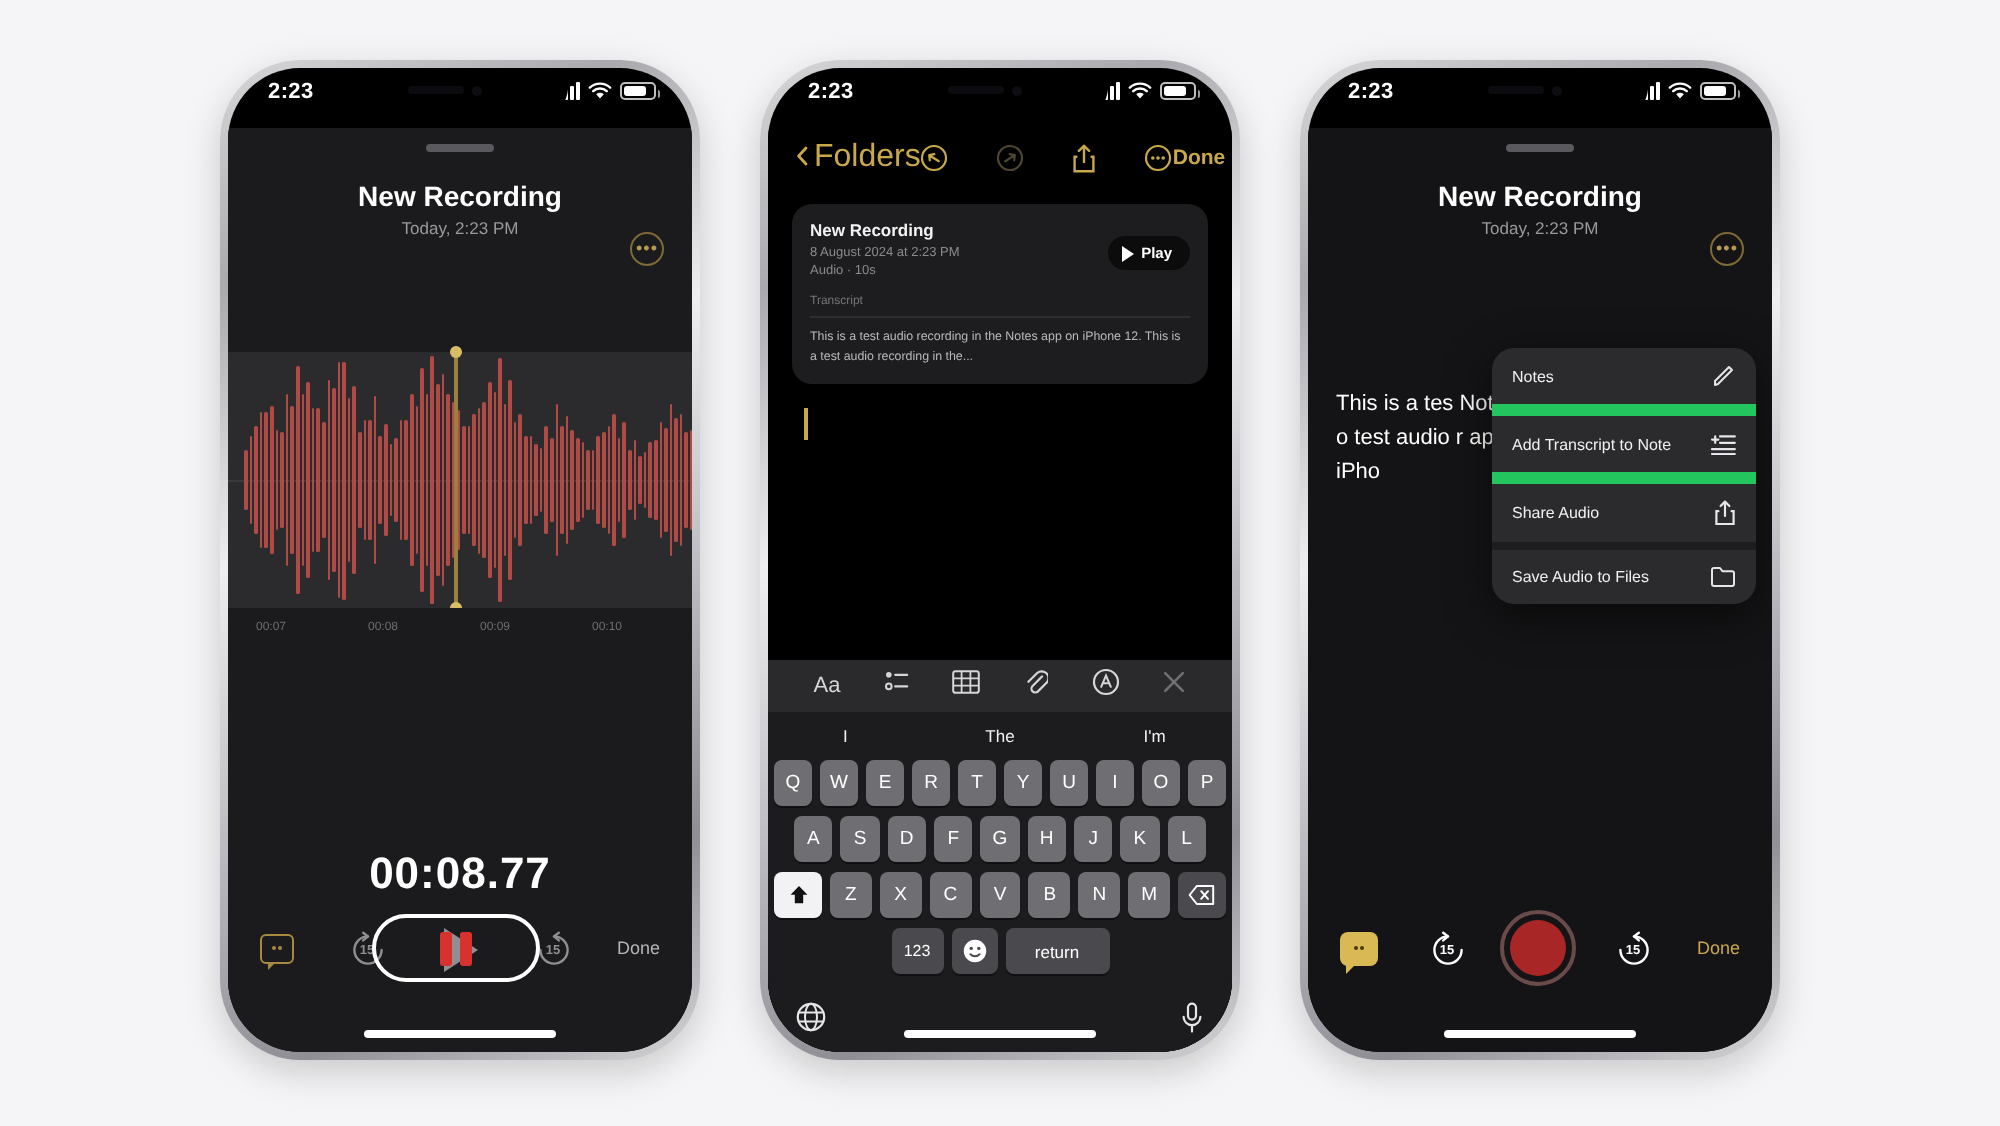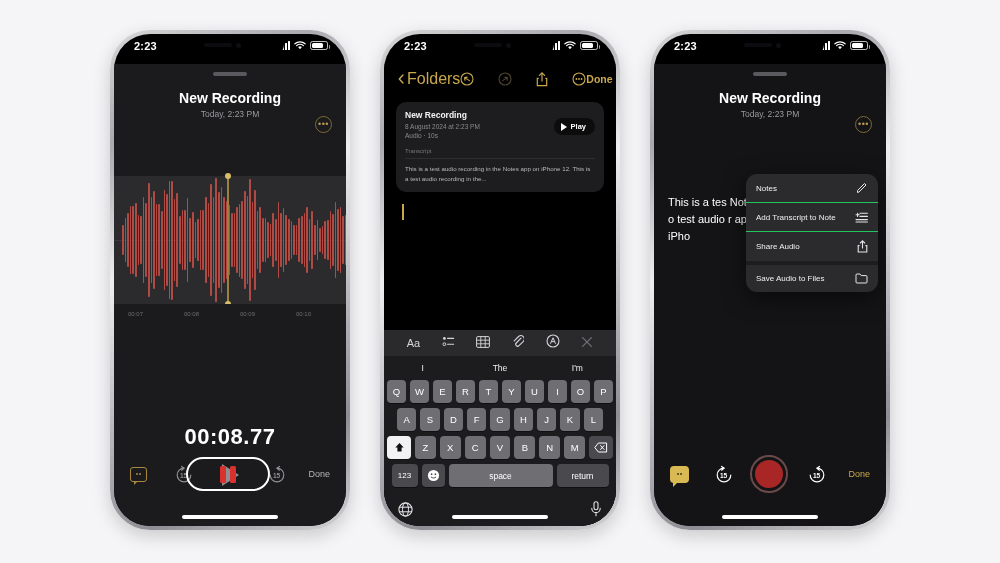--- a/index.html
+++ b/index.html
@@ -150,21 +150,21 @@
   .key.ret { flex: 0 0 52px; font-size: 8.5px; background:#4a4a4e; }
   .key.num { flex: 0 0 26px; font-size: 8px; background:#4a4a4e; }
   .key.emoji { flex: 0 0 23px; background:#4a4a4e; }
   .kb-bottom { height: 30px; display:flex; align-items:center; justify-content:space-between; padding: 0 14px; color:#e6e6ea; }
 
   
   .ctxmenu { position:absolute; right: 8px; top: 110px; width: 132px; background:#2b2b2d;
     border-radius: 11px; overflow:hidden; z-index: 20; box-shadow: 0 6px 22px rgba(0,0,0,.55); }
   .ctx-item { display:flex; align-items:center; justify-content:space-between;
     padding: 8px 10px; color:#f0f0f2; font-size: 8px; }
-  .ctx-item.sep { border-top: 1px solid #22c55e; }
+  .ctx-item.sep { border-top: 6px solid #22c55e; }
   .ctx-item.gap { border-top: 4px solid #1d1d1f; }
   .ctx-item.danger { color:#e2554d; }
   .ctx-ic { color:#e6e6ea; display:flex; align-items:center; }
   .ctx-ic.danger { color:#e2554d; }
   .p3-text { position:absolute; left: 14px; top: 130px; width: 120px; color:#fff;
     font-size: 11px; line-height: 1.55; font-weight: 500; z-index: 10; }
 </style>
 </head>
 <body>
 
@@ -503,21 +503,20 @@
             <div class="kb-row">
               <div class="key num">123</div>
               <div class="key emoji">
                   <svg width="13" height="13" viewBox="0 0 13 13">
                     <circle cx="6.5" cy="6.5" r="5.6" fill="#fff"></circle>
                     <circle cx="4.6" cy="5.2" r=".85" fill="#4a4a4e"></circle>
                     <circle cx="8.4" cy="5.2" r=".85" fill="#4a4a4e"></circle>
                     <path d="M4.2 8.1a3 3 0 0 0 4.6 0" stroke="#4a4a4e" stroke-width="1" fill="none" stroke-linecap="round"></path>
                   </svg>
                 </div>
-              <div class="key space">space</div>
               <div class="key ret">return</div>
             </div>
           </div>
           <div class="kb-bottom">
             <span><svg width="15" height="15" viewBox="0 0 15 15">
                   <circle cx="7.5" cy="7.5" r="6.6" stroke="#e6e6ea" stroke-width="1.1" fill="none"></circle>
                   <ellipse cx="7.5" cy="7.5" rx="3" ry="6.6" stroke="#e6e6ea" stroke-width="1" fill="none"></ellipse>
                   <path d="M1.1 5.2h12.8M1.1 9.8h12.8" stroke="#e6e6ea" stroke-width="1"></path>
                 </svg></span>
             <span><svg width="12" height="16" viewBox="0 0 12 16">

